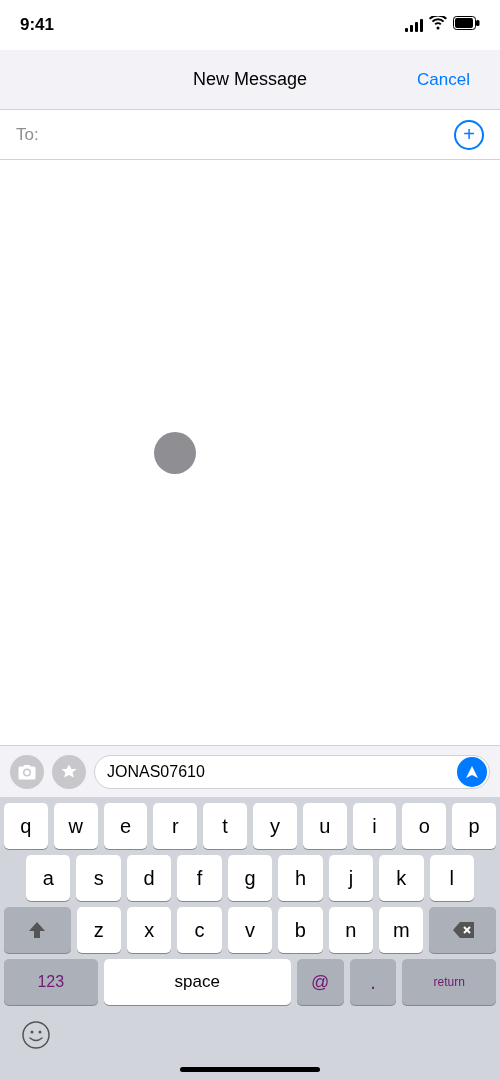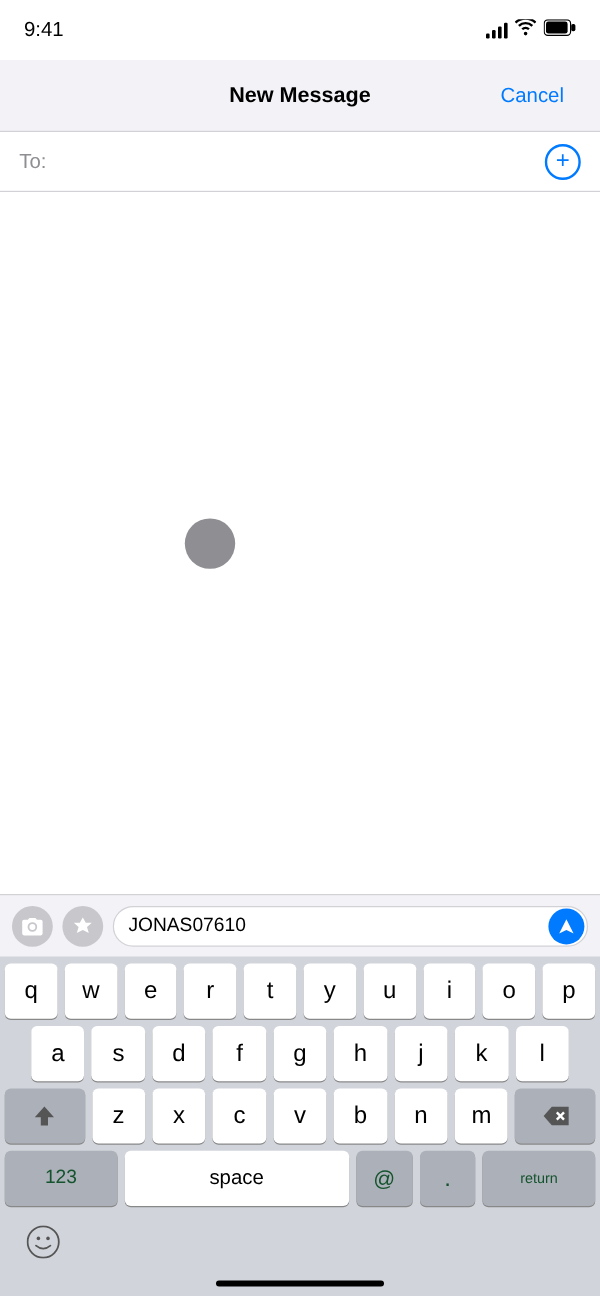--- a/index.html
+++ b/index.html
@@ -27,21 +27,21 @@
       background: #fff;
       height: 50px;
       display: flex;
       align-items: center;
       justify-content: space-between;
       padding: 0 20px;
       flex-shrink: 0;
     }
     .status-time {
       font-size: 17px;
-      font-weight: 400;
+      font-weight: 700;
       color: #000;
     }
     .status-icons {
       display: flex;
       align-items: center;
       gap: 6px;
     }
     .signal-bars {
       display: flex;
       align-items: flex-end;
@@ -60,21 +60,21 @@
       height: 60px;
       display: flex;
       align-items: center;
       justify-content: center;
       position: relative;
       border-bottom: 1px solid #d1d1d6;
       flex-shrink: 0;
     }
     .nav-title {
       font-size: 18px;
-      font-weight: 700;
+      font-weight: 400;
       color: #000;
     }
     .nav-cancel {
       position: absolute;
       right: 30px;
       font-size: 17px;
       color: #007aff;
       cursor: pointer;
     }
 
@@ -185,21 +185,21 @@
       color: #000;
       cursor: pointer;
       user-select: none;
       height: 46px;
       flex: 1;
       min-width: 0;
       font-family: -apple-system, 'Helvetica Neue', Arial, sans-serif;
     }
     .key-dark {
       background: #acb0b8;
-      color: #14532d;
+      color: #701a75;
     }
     .key-wide {
       flex: 1.5;
     }
     .key-return {
       flex: 2;
       font-size: 16px;
     }
     .key-space {
       flex: 4;

